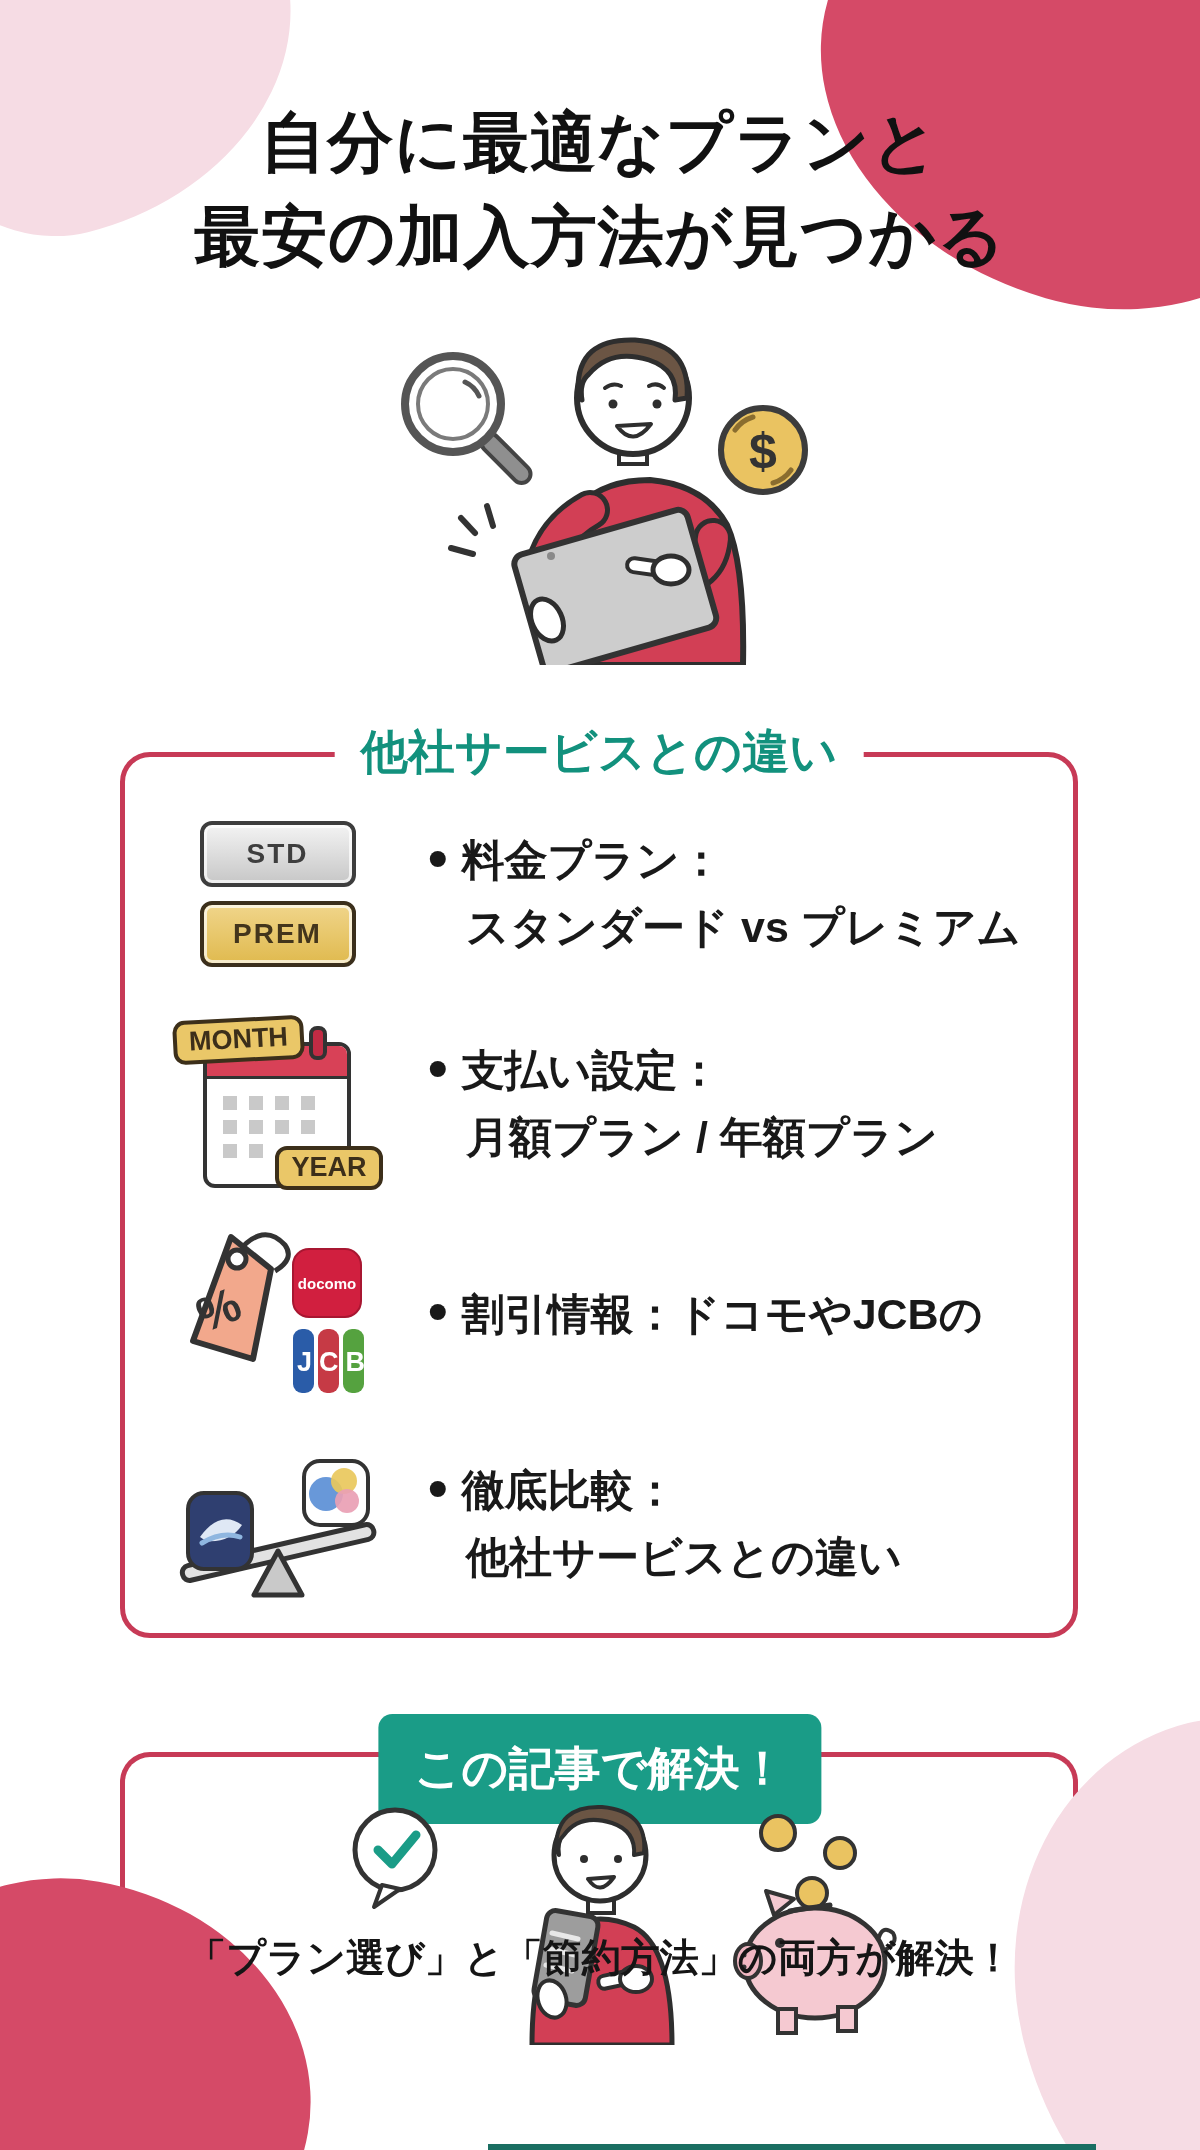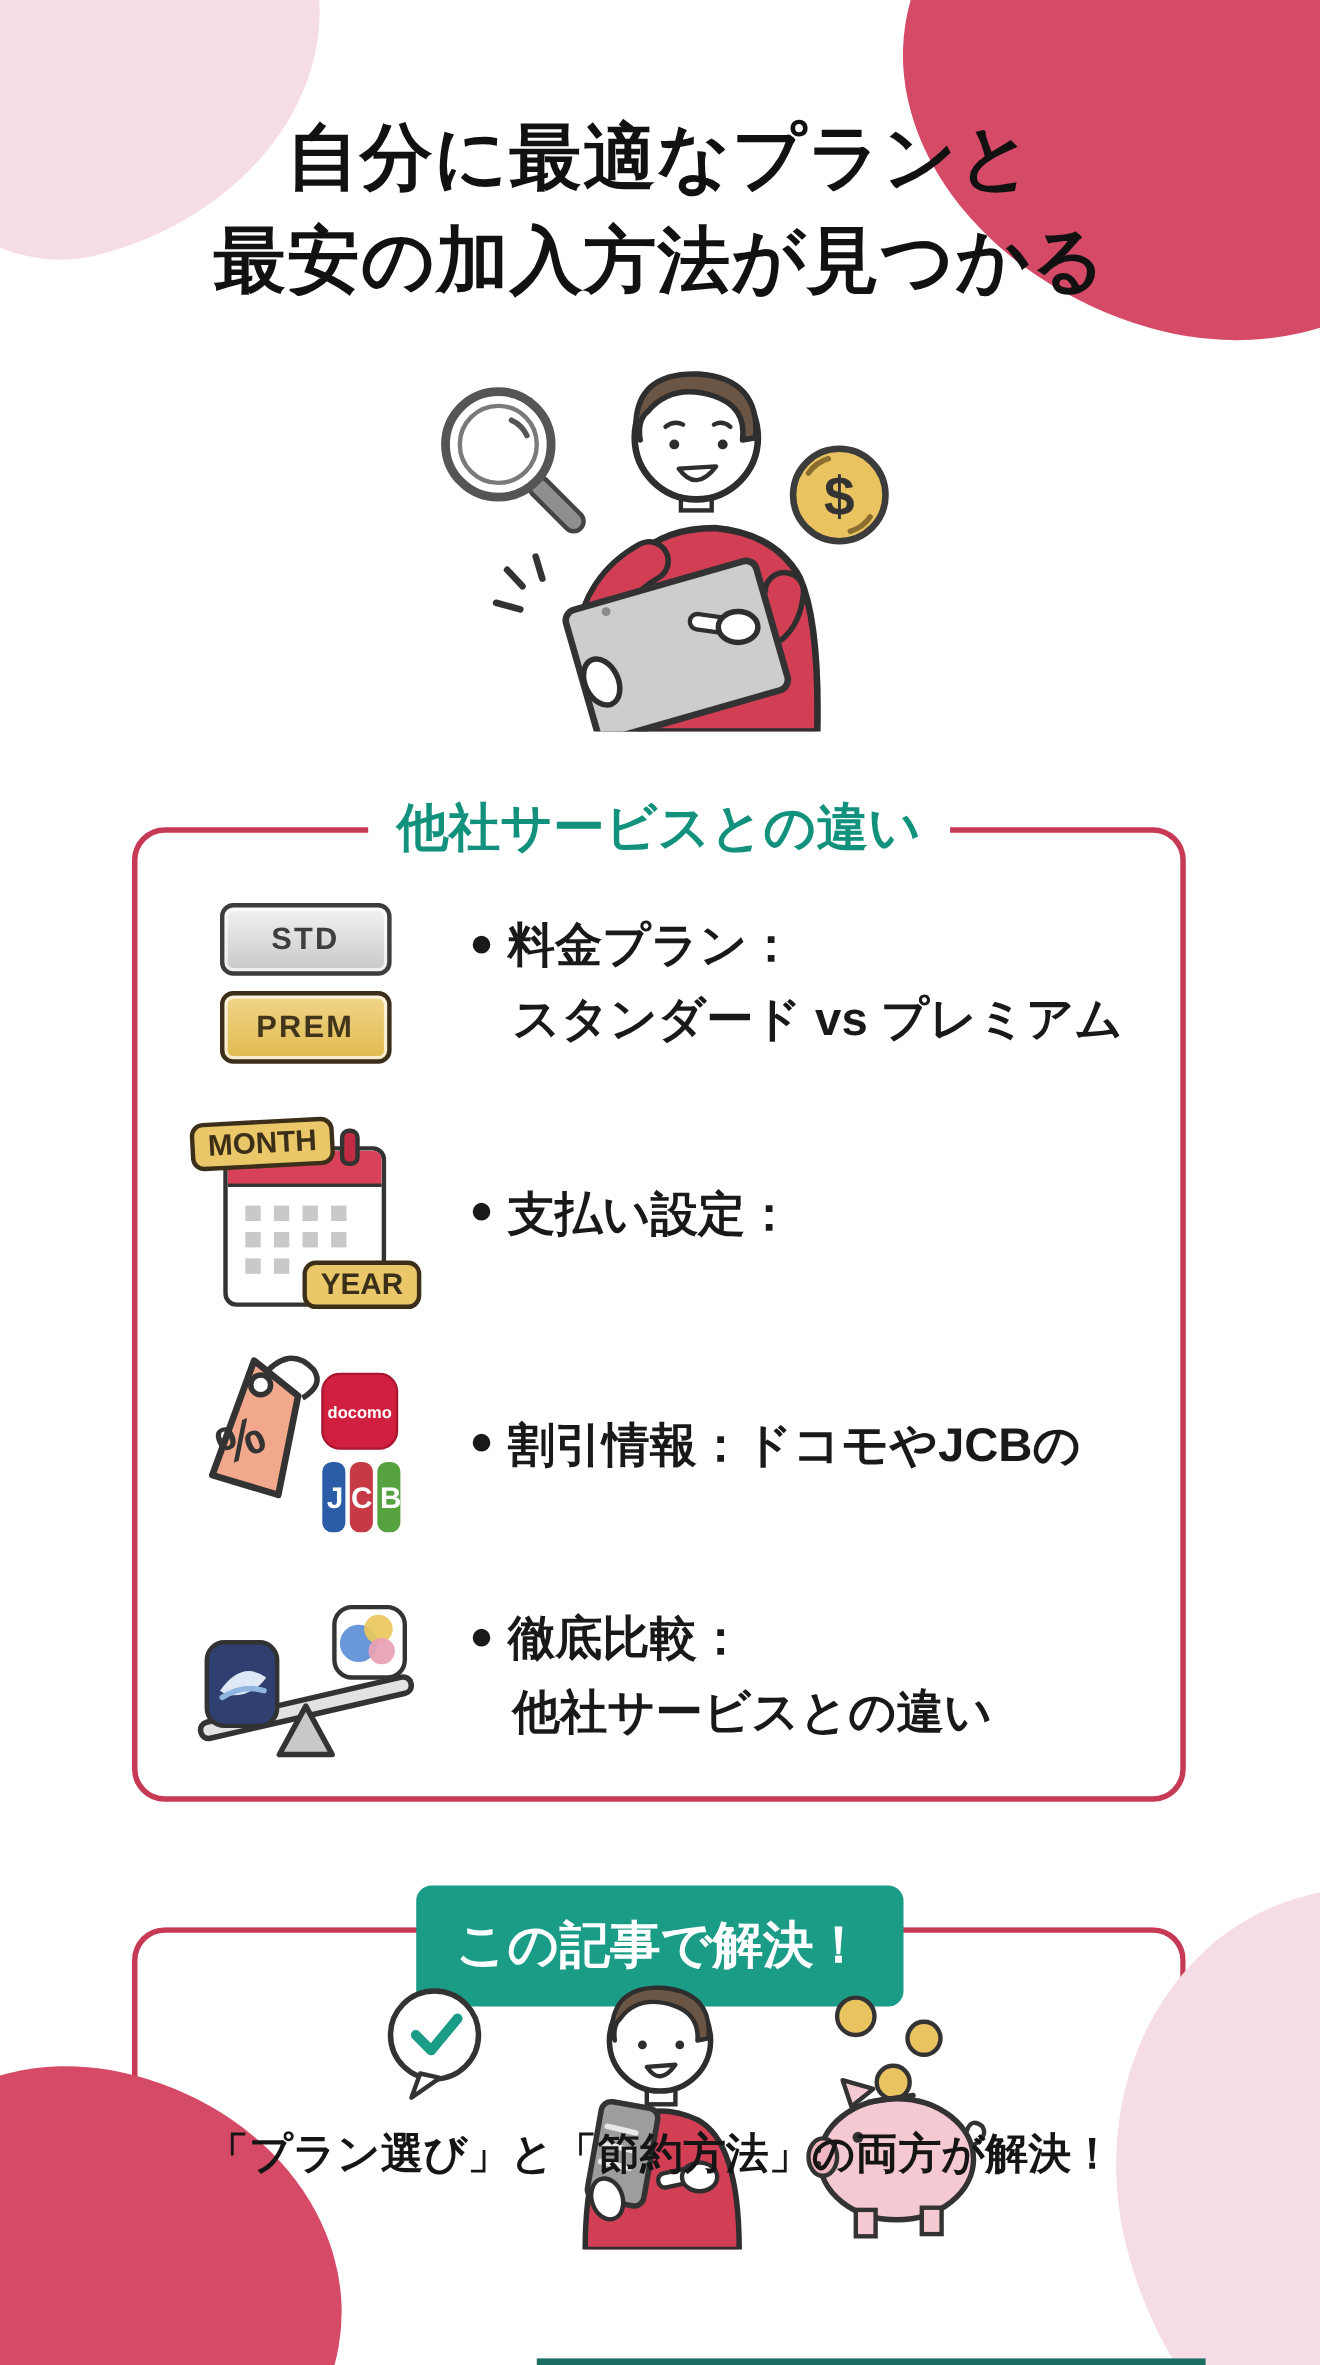--- a/index.html
+++ b/index.html
@@ -156,20 +156,21 @@
           </div>
           <div class="cal-pill pill-month">MONTH</div>
           <div class="cal-pill pill-year">YEAR</div>
         </div>
       </div>
       <div class="item-text">
         <div class="item-line1">
           <span class="bullet">•</span>
           <span>支払い設定：</span>
         </div>
+        <div class="item-line2">月額プラン / 年額プラン</div>
       </div>
     </div>
 
     <div class="item item-3">
       <div class="icon-cell">
         <svg width="210" height="178" viewBox="0 0 210 178">
           <g>
             <path d="M64,28 Q90,-4 112,20 Q122,34 102,46" fill="none" stroke="#333" stroke-width="5"></path>
             <polygon points="58,12 98,44 80,134 20,116" fill="#f2a88c" stroke="#333" stroke-width="6" stroke-linejoin="round"></polygon>
             <circle cx="64" cy="34" r="9" fill="#fff" stroke="#333" stroke-width="5"></circle>

